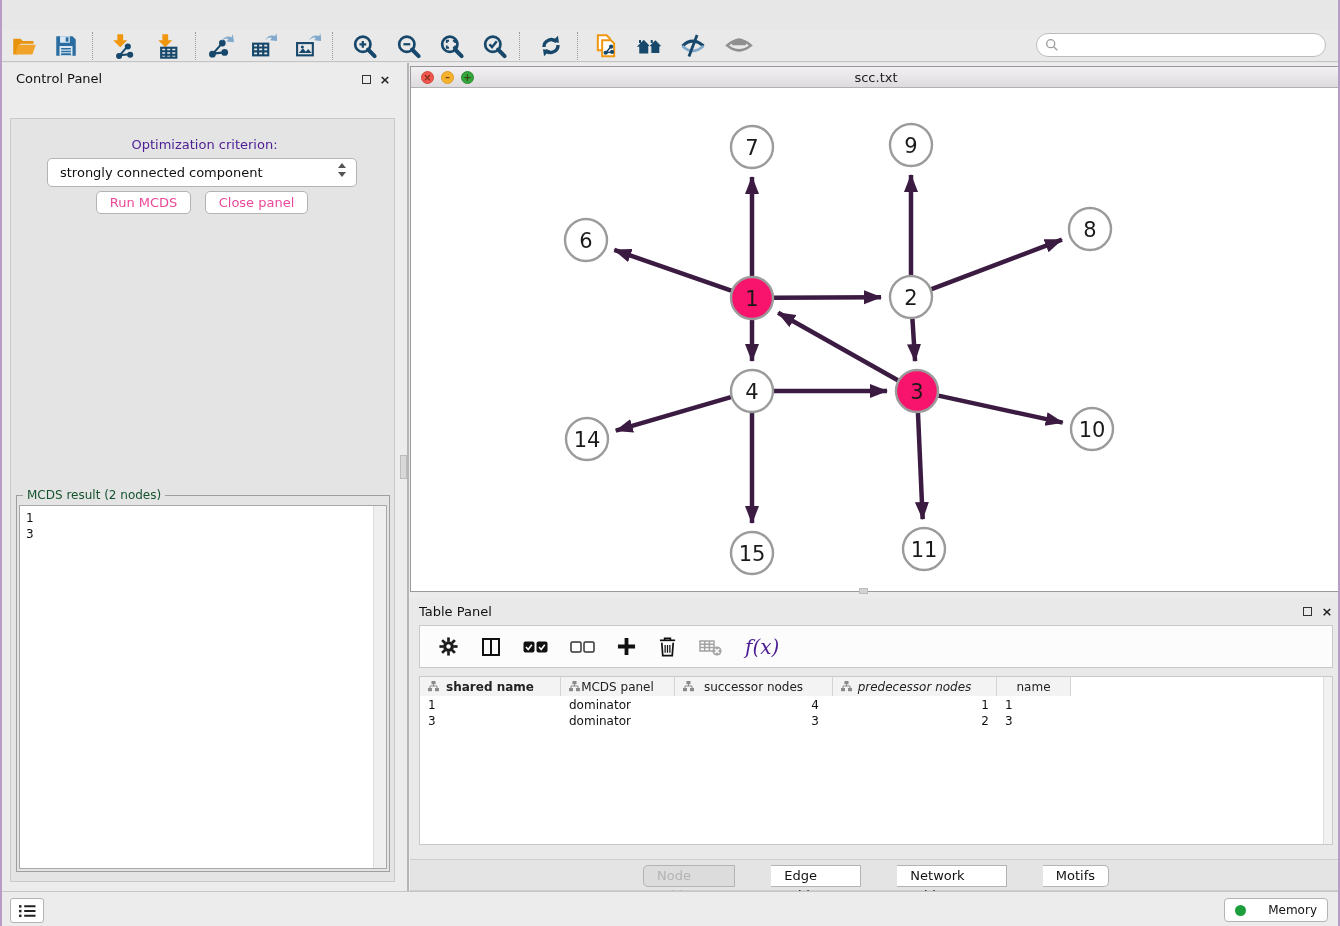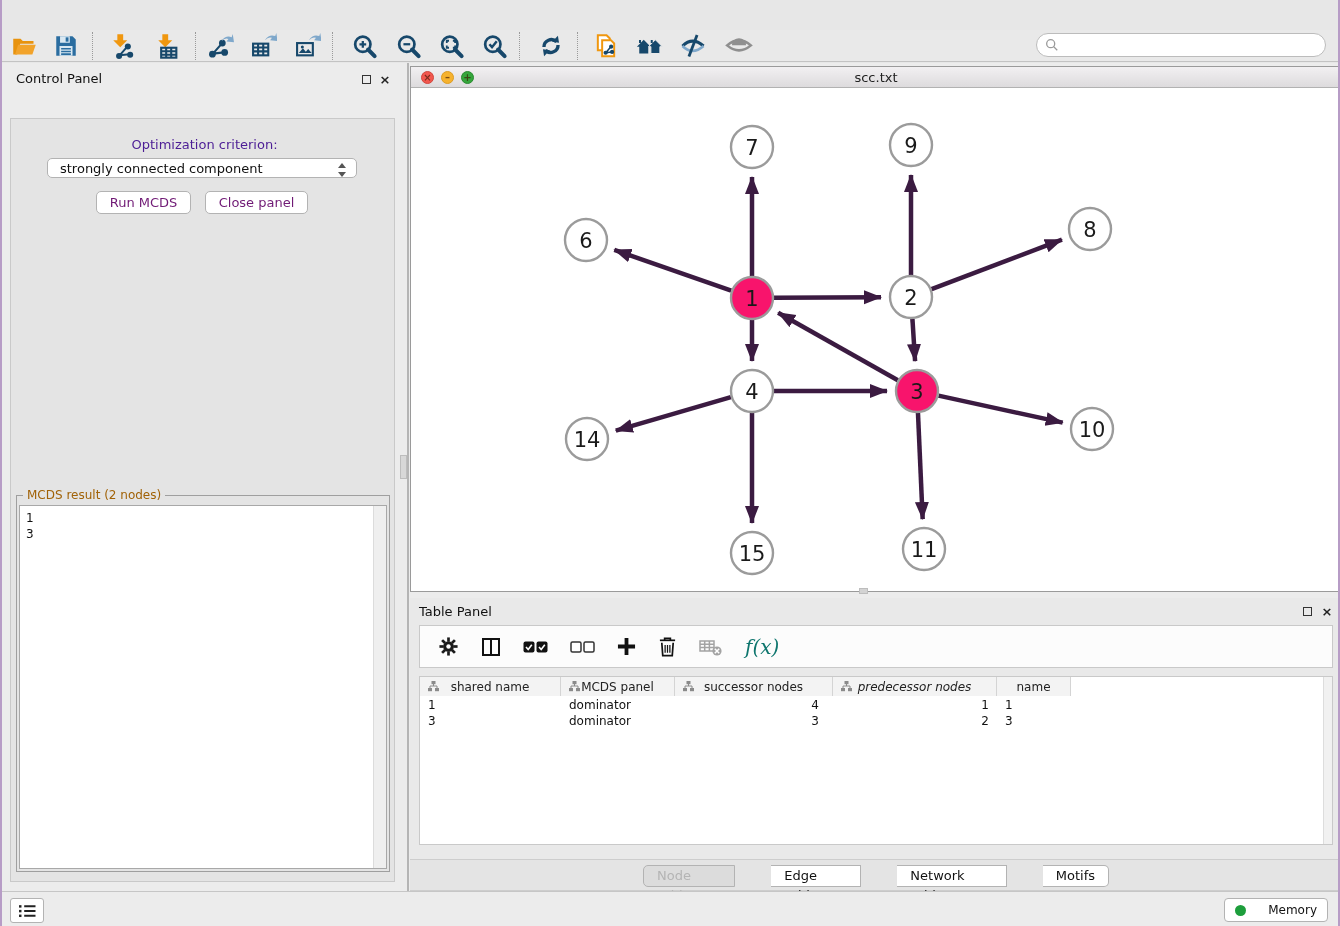--- a/index.html
+++ b/index.html
@@ -28,47 +28,47 @@
   .panel-ctl{position:absolute;top:9px;display:flex;align-items:center;justify-content:center;width:14px;height:14px;font-size:13px;color:#222;}
   .sq{width:9px;height:9px;border:1.5px solid #333;}
   #cp-box{position:absolute;left:8px;top:55px;width:385px;height:764px;background:#e4e4e4;border:1px solid #c9c9c9;}
   #cp-tabs{position:absolute;left:75px;top:34px;height:21px;display:flex;z-index:3;}
   .seg{height:21px;line-height:19px;padding:0 13px;font-size:13px;color:#111;background:#fff;
     border:1px solid #b3b3b3;border-left:none;}
   .seg:first-child{border-left:1px solid #b3b3b3;border-radius:5px 0 0 5px;}
   .seg:last-child{border-radius:0 5px 5px 0;}
   .seg.sel{background:#dcdcdc;color:#b4b4b4;}
   #opt-label{position:absolute;left:0;top:74px;width:405px;text-align:center;font-size:13px;color:#4c1d95;}
-  #opt-select{position:absolute;left:45px;top:95px;width:310px;height:20px;background:#fff;border:1px solid #b3b3b3;
+  #opt-select{position:absolute;left:45px;top:95px;width:310px;height:29px;background:#fff;border:1px solid #b3b3b3;
     border-radius:5px;font-size:13px;color:#111;display:flex;align-items:center;padding-left:12px;}
   #stepper{position:absolute;right:8px;top:3px;width:11px;height:16px;}
   .tri-up{position:absolute;left:1px;top:1px;width:0;height:0;border-left:4.5px solid transparent;border-right:4.5px solid transparent;border-bottom:5px solid #555;}
   .tri-dn{position:absolute;left:1px;bottom:1px;width:0;height:0;border-left:4.5px solid transparent;border-right:4.5px solid transparent;border-top:5px solid #555;}
   .btn{position:absolute;top:128px;height:23px;background:#fff;border:1px solid #b3b3b3;border-radius:5px;
-    font-size:13px;color:#701a75;display:flex;align-items:center;justify-content:center;}
+    font-size:13px;color:#ec4899;display:flex;align-items:center;justify-content:center;}
   #mcds-group{position:absolute;left:14px;top:432px;width:374px;height:377px;border:1px solid #9f9f9f;}
-  #mcds-label{position:absolute;left:6px;top:-8px;background:#e4e4e4;padding:0 4px;font-size:12px;color:#a16207;}
+  #mcds-label{position:absolute;left:6px;top:-8px;background:#e4e4e4;padding:0 4px;font-size:12px;color:#14532d;}
   #mcds-list{position:absolute;left:2px;top:9px;right:2px;bottom:2px;background:#fff;border:1px solid #a8a8a8;
     font-size:12px;color:#111;padding:4px 0 0 6px;line-height:16px;}
   #mcds-scroll{position:absolute;right:0;top:0;bottom:0;width:13px;background:#efefef;border-left:1px solid #dcdcdc;}
   
   #netwin{position:absolute;left:408px;top:3px;width:932px;height:526px;border:1px solid #9a9a9a;background:#fff;}
   #net-titlebar{position:absolute;left:0;top:0;width:100%;height:21px;background:linear-gradient(#f2f0f2,#dddbdd);border-bottom:1px solid #b2b2b2;}
   .tl2{position:absolute;top:4px;width:13px;height:13px;border-radius:50%;font-size:10px;font-weight:bold;
     display:flex;align-items:center;justify-content:center;color:rgba(60,20,0,.65);}
   #net-title{position:absolute;left:0;right:0;top:3px;text-align:center;font-size:13px;color:#222;}
   #graph{position:absolute;left:0;top:22px;}
   #hsplit-handle{position:absolute;left:448px;bottom:-3px;width:9px;height:6px;background:#d3d3d3;border:1px solid #bdbdbd;}
   
   #tp{position:absolute;left:408px;top:535px;width:932px;height:293px;background:#e9e9e9;}
   #tp-head{position:absolute;left:9px;top:6px;font-size:13px;color:#111;}
   #tp-toolbar{position:absolute;left:9px;top:27px;width:914px;height:43px;background:#fcfcfc;border:1px solid #c9c9c9;
     display:flex;align-items:center;gap:22px;padding-left:18px;}
   .ticon{display:flex;align-items:center;justify-content:center;}
-  #fx{font-family:"DejaVu Serif","Liberation Serif",serif;font-style:italic;font-size:20px;color:#0f766e;}
+  #fx{font-family:"DejaVu Serif","Liberation Serif",serif;font-style:italic;font-size:20px;color:#4c1d95;}
   #ntable{position:absolute;left:9px;top:78px;width:914px;height:169px;background:#fff;border:1px solid #c9c9c9;}
   #thead{position:absolute;left:0;top:0;height:19px;display:flex;background:#f3f3f3;border-bottom:1px solid #bdbdbd;}
   .th{position:relative;height:19px;display:flex;align-items:center;justify-content:center;font-size:12px;color:#222;
       border-right:1px solid #d4d4d4;background:#f3f3f3;}
   .th .hicon{position:absolute;left:8px;top:4px;}
   .trow{display:flex;height:16px;}
   .tcell{font-size:12px;color:#111;line-height:16px;white-space:nowrap;overflow:hidden;}
   .c0{width:141px;padding-left:8px;}
   .c1{width:114px;padding-left:8px;}
   .c2{width:158px;text-align:right;padding-right:14px;}
@@ -424,21 +424,21 @@
             <path d="M15.8 10.8l4.4 4.4M20.2 10.8l-4.4 4.4" stroke="#fff" stroke-width="1.5"></path>
           </svg>
         </div>
         <div class="ticon">
           <span id="fx">f(x)</span>
         </div>
       </div>
 
       <div id="ntable">
         <div id="thead">
-            <div class="th c0" style="padding: 0px;">
+            <div class="th c0" style="padding: 0px; font-weight: bold;">
               <svg class="hicon" width="11" height="11" viewBox="0 0 11 11">
                 <g fill="#8a8a8a">
                   <rect x="3.5" y="0" width="4" height="3.2"></rect>
                   <rect x="0" y="7" width="4" height="3.2"></rect>
                   <rect x="7" y="7" width="4" height="3.2"></rect>
                 </g>
                 <path d="M5.5 3v2M2 7V5h7v2" stroke="#8a8a8a" fill="none" stroke-width="1"></path>
               </svg>
               <span>shared name</span>
             </div>

